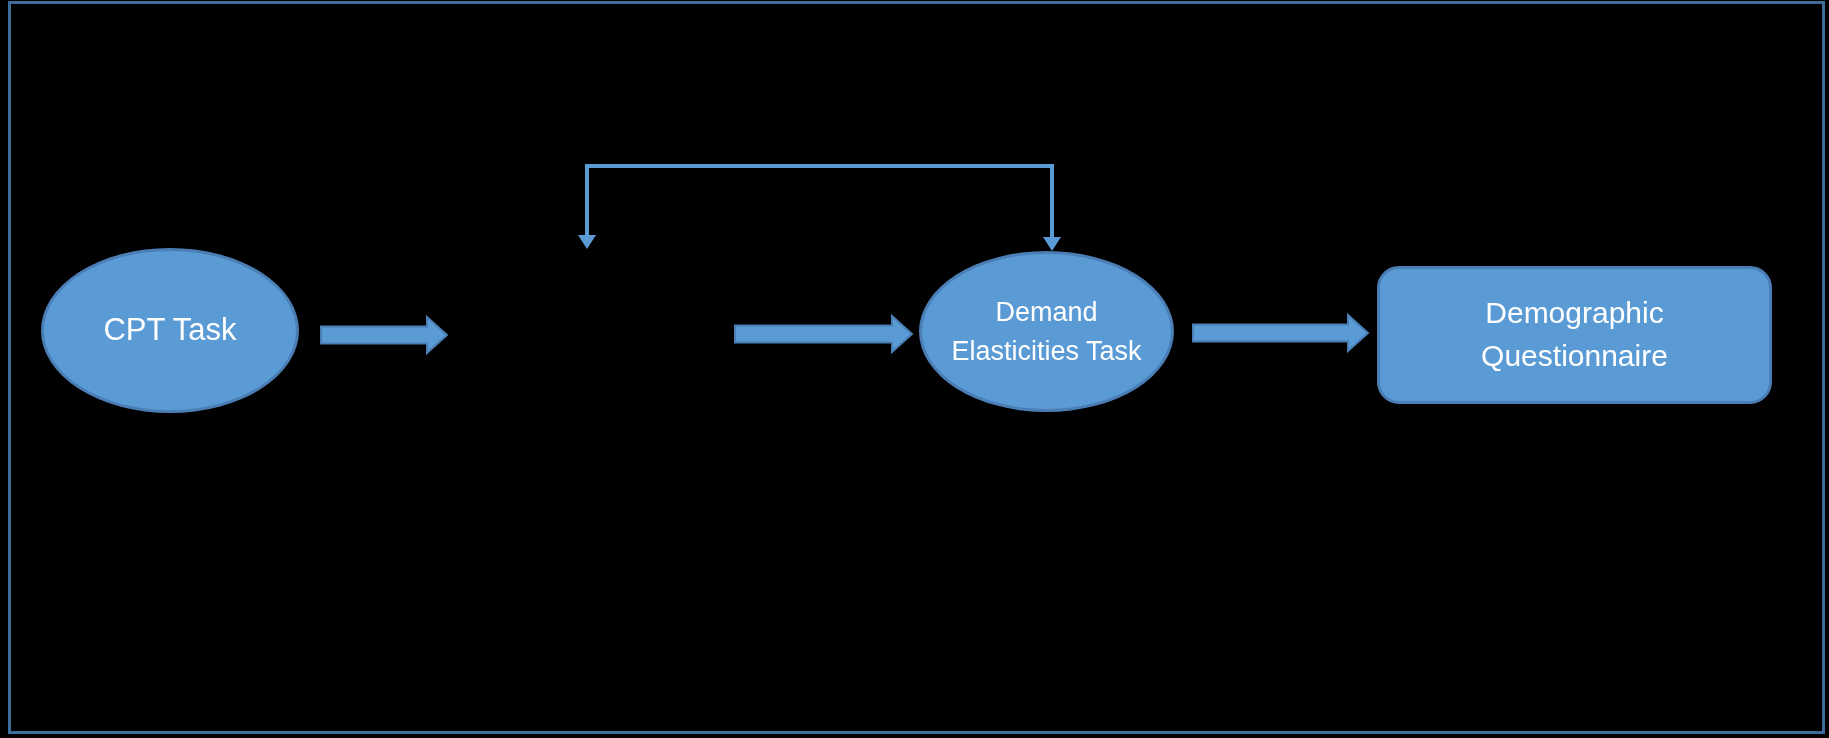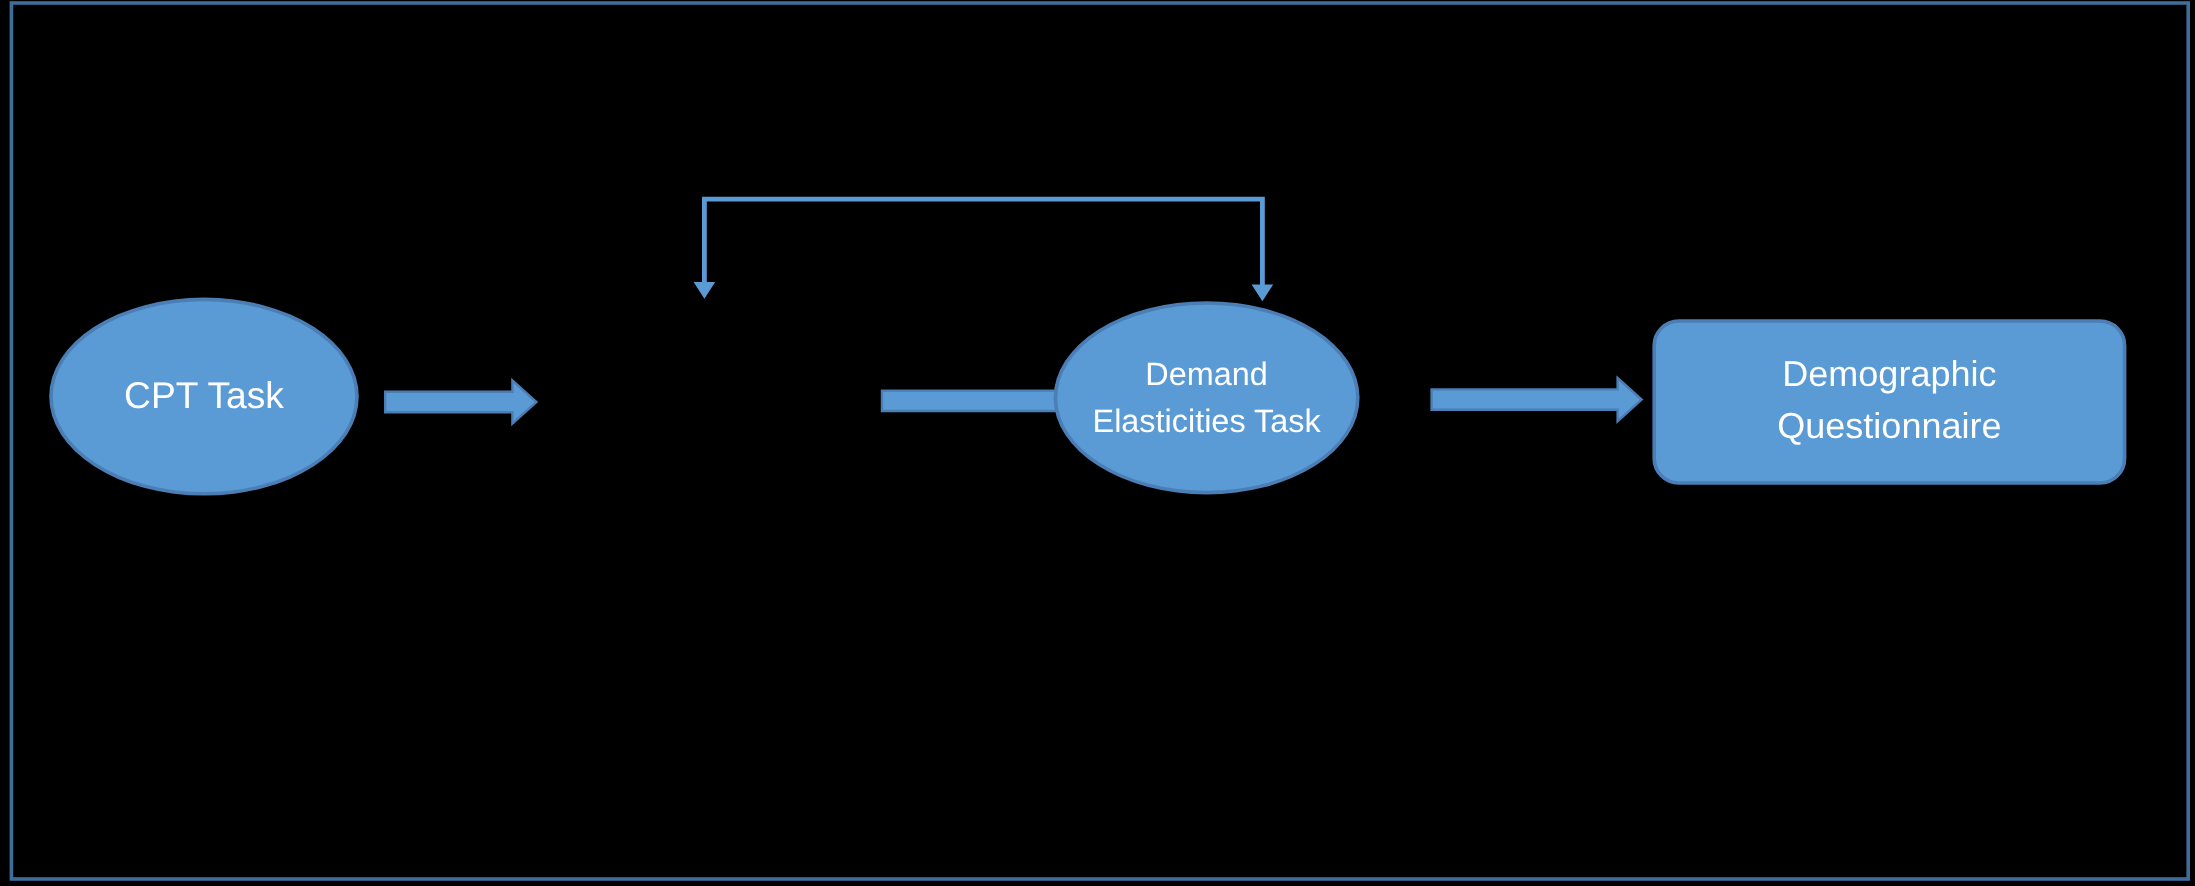--- a/index.html
+++ b/index.html
@@ -33,21 +33,21 @@
     align-items: center;
     justify-content: center;
     text-align: center;
     color: var(--text, #FFFFFF);
   }
   .ellipse { border-radius: 50%; }
   .rounded-rect { border-radius: 22px; }
 
   .node-cpt    { left: 41px;  top: 248px; width: 258px; height: 165px; }
   .node-mla    { left: 470px; top: 248px; width: 253px; height: 164px; }
-  .node-demand { left: 878px; top: 251px; width: 255px; height: 161px; justify-content: center; }
+  .node-demand { left: 919px; top: 251px; width: 255px; height: 161px; justify-content: center; }
   .node-demo   { left: 1377px; top: 266px; width: 395px; height: 138px; }
 
   .label-lg  { font-size: 31px; line-height: 1.25; text-align: right; }
   .label-md  { font-size: 27px; line-height: 1.42; max-width: 195px; }
   .label-rect{ font-size: 30px; line-height: 1.43; max-width: 290px; }
 
   svg.connector-layer {
     position: absolute;
     left: 0; top: 0;
     width: 1829px;

